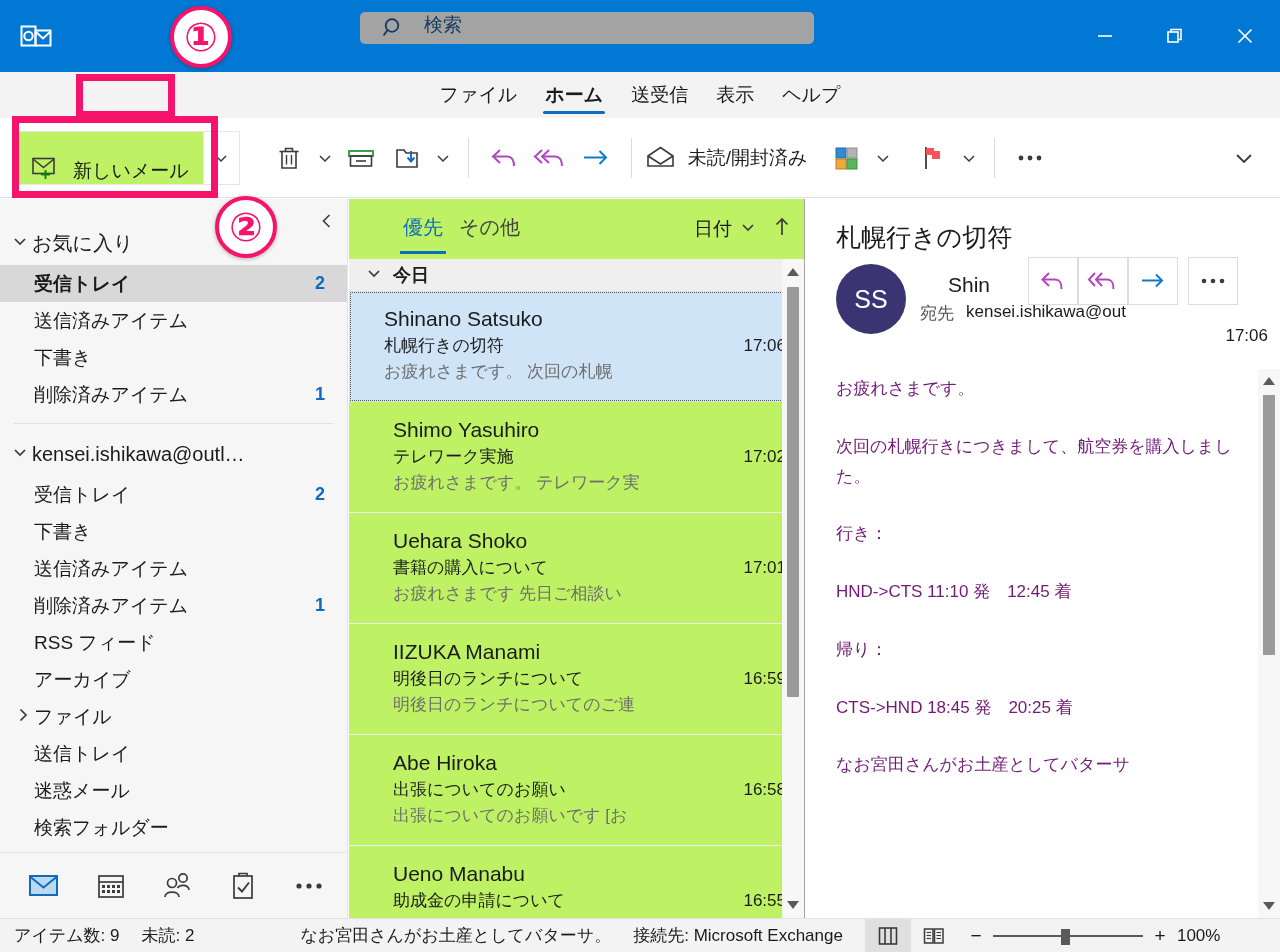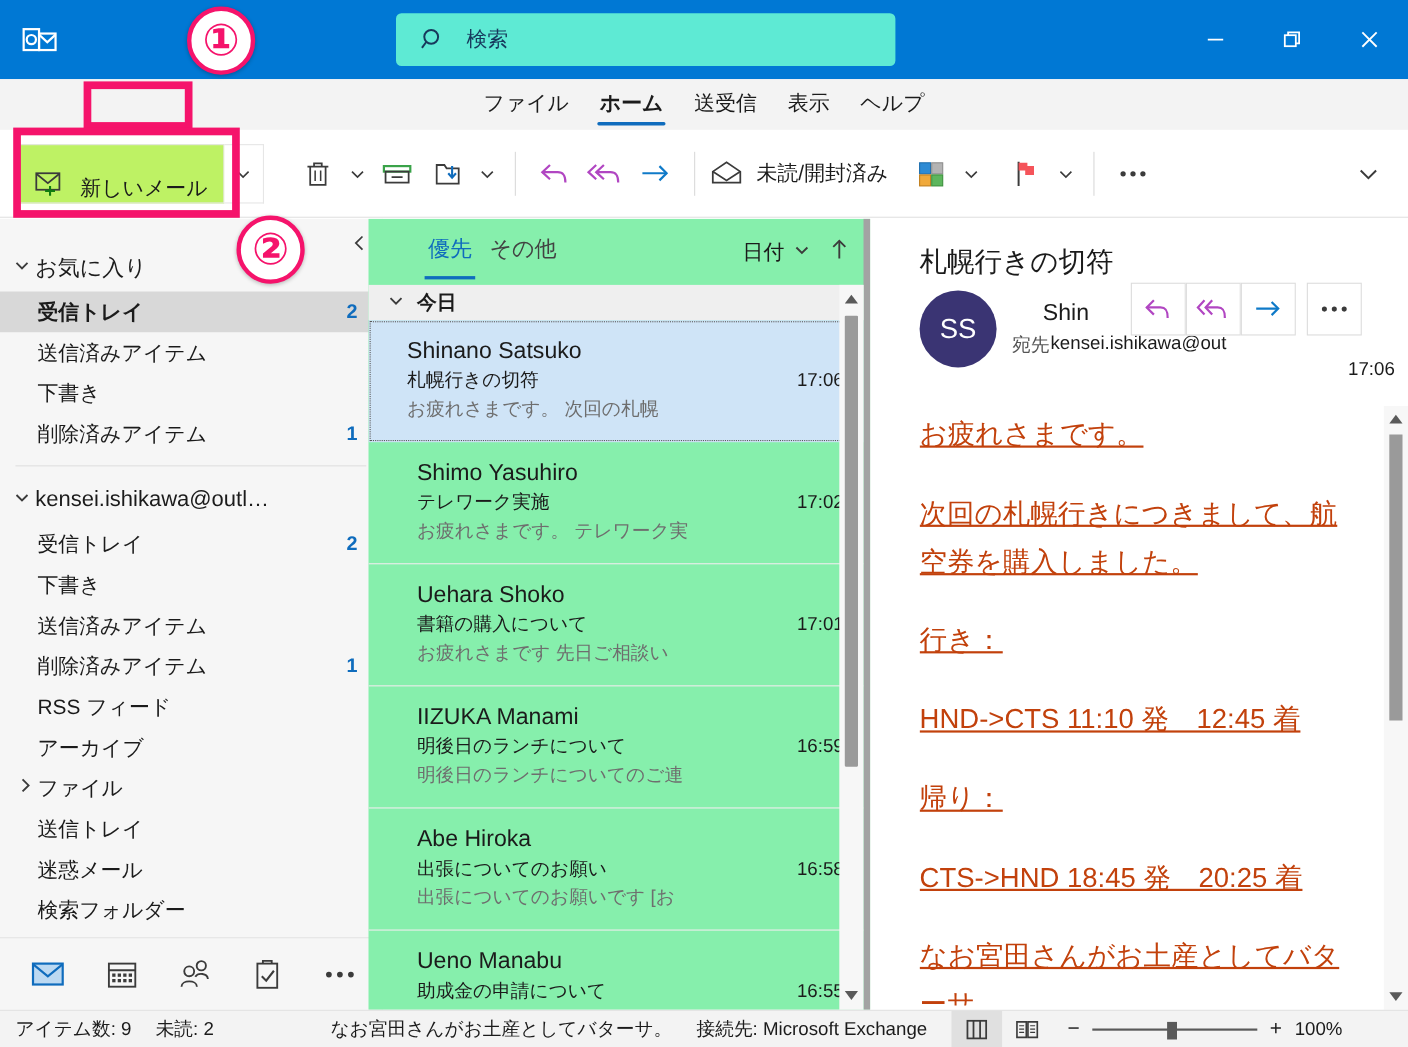--- a/index.html
+++ b/index.html
@@ -13,23 +13,23 @@
   #app { position: relative; width: 1280px; height: 952px; }
 
   
   .titlebar {
     position: absolute; left: 0; top: 0; width: 1280px; height: 72px;
     background: #0078d4;
     display: flex; align-items: center;
   }
   .logo-box { width: 72px; height: 72px; display: flex; align-items: center; justify-content: center; }
   .searchbox {
-    position: absolute; left: 360px; top: 12px; width: 454px; height: 48px;
-    background: #5eead4; border-radius: 5px;
-    display: flex; align-items: center; padding-left: 22px; gap: 18px;
+    position: absolute; left: 360px; top: 12px; width: 454px; height: 32px;
+    background: #a3a3a3; border-radius: 5px;
+    display: flex; padding-left: 22px; gap: 18px;
   }
   .searchbox .sq { flex: none; display: flex; align-items: center; }
   .search-ph { font-size: 19px; color: #17395c; }
   .wincontrols { position: absolute; right: 0; top: 0; height: 72px; display: flex; }
   .wc { width: 70px; height: 72px; display: flex; align-items: center; justify-content: center; }
 
   
   .menubar {
     position: absolute; left: 0; top: 72px; width: 1280px; height: 46px;
     background: #f3f3f3; display: flex; align-items: center;
@@ -86,22 +86,22 @@
   .sb-divider { height: 1px; background: #e0e0e0; margin: 10px 14px 8px 14px; }
   .sb-sub { position: relative; }
   .sb-navbar {
     position: absolute; left: 0; bottom: 0; width: 347px; height: 66px;
     border-top: 1px solid #e3e3e3; display: flex; align-items: center; gap: 28px; padding-left: 26px;
   }
   .navicon { width: 38px; height: 38px; display: flex; align-items: center; justify-content: center; }
 
   
   .msglist {
-    position: absolute; left: 335px; top: 199px; width: 456px; height: 719px;
-    background: #86efac; border-right: 6px solid #a3a3a3;
+    position: absolute; left: 349px; top: 199px; width: 456px; height: 719px;
+    background: #bef264; border-right: 1px solid #a3a3a3;
   }
   .ml-head { height: 60px; display: flex; align-items: center; padding: 0 12px 0 8px; }
   .ml-pivot { font-size: 20px; color: #424242; padding: 0 8px; height: 42px; line-height: 38px; position: relative; }
   .ml-pivot.active { color: #0f6cbd; }
   .ml-pivot.active:after {
     content: ""; position: absolute; left: 5px; right: 5px; bottom: -4px; height: 3px; background: #0f6cbd;
   }
   .ml-sort { margin-left: auto; display: flex; align-items: center; gap: 6px; }
   .ml-sort-label { font-size: 19px; color: #1b1b1b; }
   .ml-groupbar {
@@ -131,27 +131,27 @@
     position: absolute; left: 806px; top: 199px; width: 474px; height: 719px; background: #ffffff;
   }
   .rd-subject { font-size: 25px; color: #1b1b1b; padding: 22px 0 0 30px; }
   .rd-from { display: flex; align-items: center; padding: 10px 0 0 30px; position: relative; }
   .avatar {
     width: 70px; height: 70px; border-radius: 50%; background: #3a3473;
     color: #fff; font-size: 25px; display: flex; align-items: center; justify-content: center; flex: none;
   }
   .rd-from-txt { margin-left: 14px; }
   .rd-name { font-size: 21px; color: #1b1b1b; margin-left: 28px; }
-  .rd-to { font-size: 17px; color: #1b1b1b; margin-top: 5px; display: flex; gap: 1px; }
+  .rd-to { font-size: 17px; color: #1b1b1b; margin-top: 5px; display: flex; gap: 12px; }
   .rd-to-label { color: #555; }
   .rd-actions { position: absolute; right: 42px; top: 58px; display: flex; gap: 0; }
   .rd-abtn { width: 50px; height: 48px; border: 1px solid #dcdcdc; background: #fff; display: flex; align-items: center; justify-content: center; }
   .rd-abtn.spaced { margin-left: 10px; }
   .rd-time { position: absolute; right: 12px; top: 127px; font-size: 17px; color: #1b1b1b; }
-  .rd-body { position: absolute; left: 30px; top: 175px; width: 404px; height: 540px; overflow: hidden; font-size: 25px; color: #c2410c; line-height: 1.75; text-decoration: underline; }
+  .rd-body { position: absolute; left: 30px; top: 175px; width: 404px; height: 540px; overflow: hidden; font-size: 17px; color: #701a75; line-height: 1.75; }
   .rd-body p { margin: 0 0 28px 0; }
   .rd-scroll { position: absolute; right: 0; top: 170px; width: 22px; height: 549px; background: #f7f7f7; }
   .rd-scroll .arrow-up { position: absolute; top: 0; left: 0; width: 22px; height: 24px; display: flex; align-items: center; justify-content: center; }
   .rd-scroll .arrow-dn { position: absolute; bottom: 0; left: 0; width: 22px; height: 24px; display: flex; align-items: center; justify-content: center; }
   .rd-scroll .thumb { position: absolute; top: 26px; left: 5px; width: 12px; height: 260px; background: #9a9a9a; }
 
   
   .statusbar {
     position: absolute; left: 0; bottom: 0; width: 1280px; height: 34px;
     background: #f3f3f3; border-top: 1px solid #e3e3e3;

